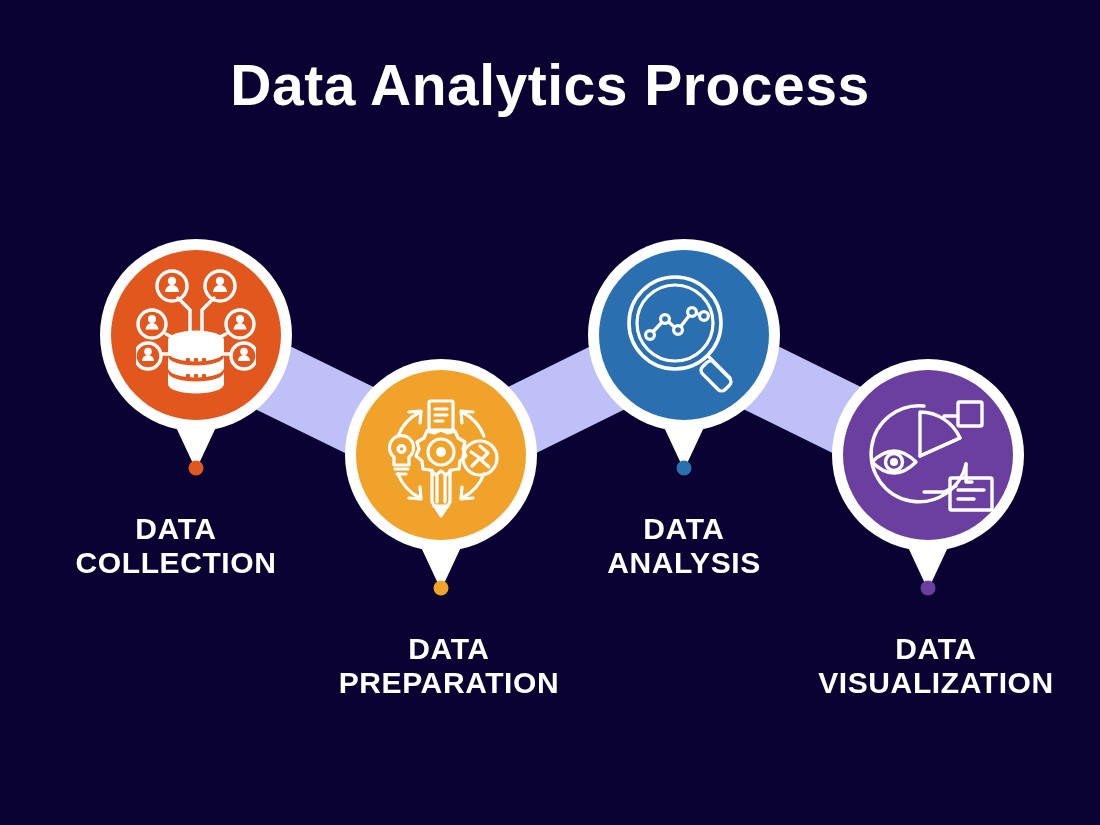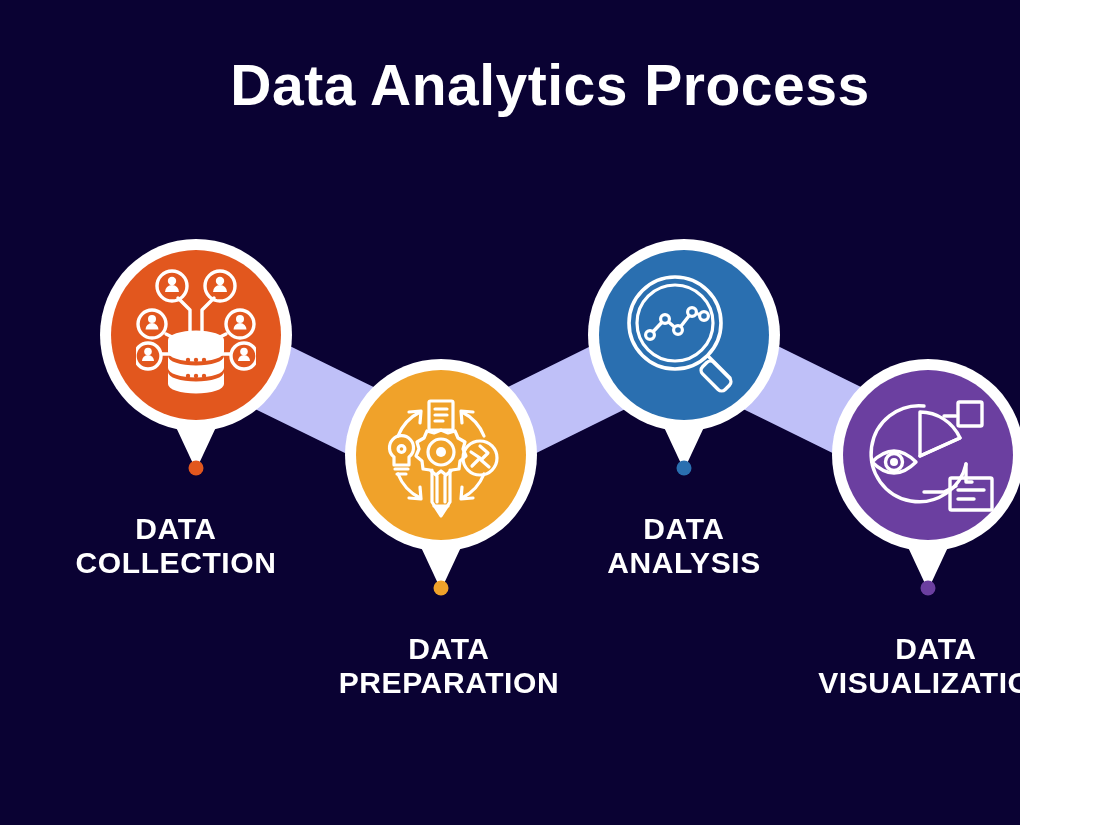--- a/index.html
+++ b/index.html
@@ -7,21 +7,21 @@
     padding: 0;
   }
   body {
     width: 1100px;
     height: 825px;
     overflow: hidden;
     font-family: "Liberation Sans", sans-serif;
   }
   #canvas {
     position: relative;
-    width: 1020px;
+    width: 1100px;
     height: 825px;
     background: #0a0233;
   }
   #title {
     position: absolute;
     top: 52px;
     left: 0;
     width: 1100px;
     text-align: center;
     color: #ffffff;

